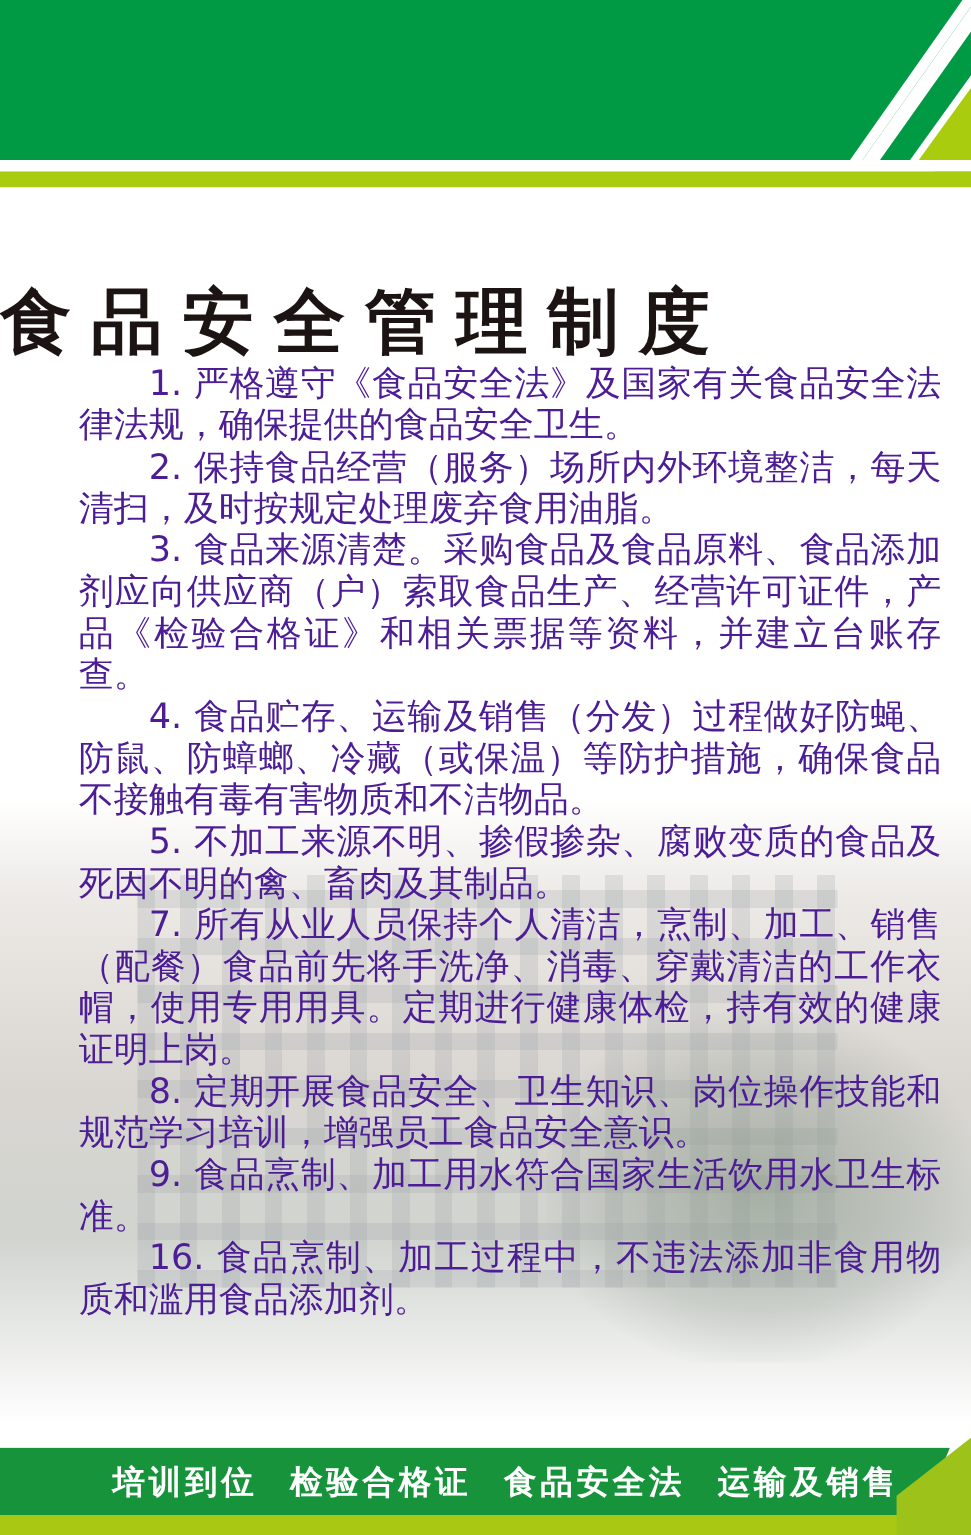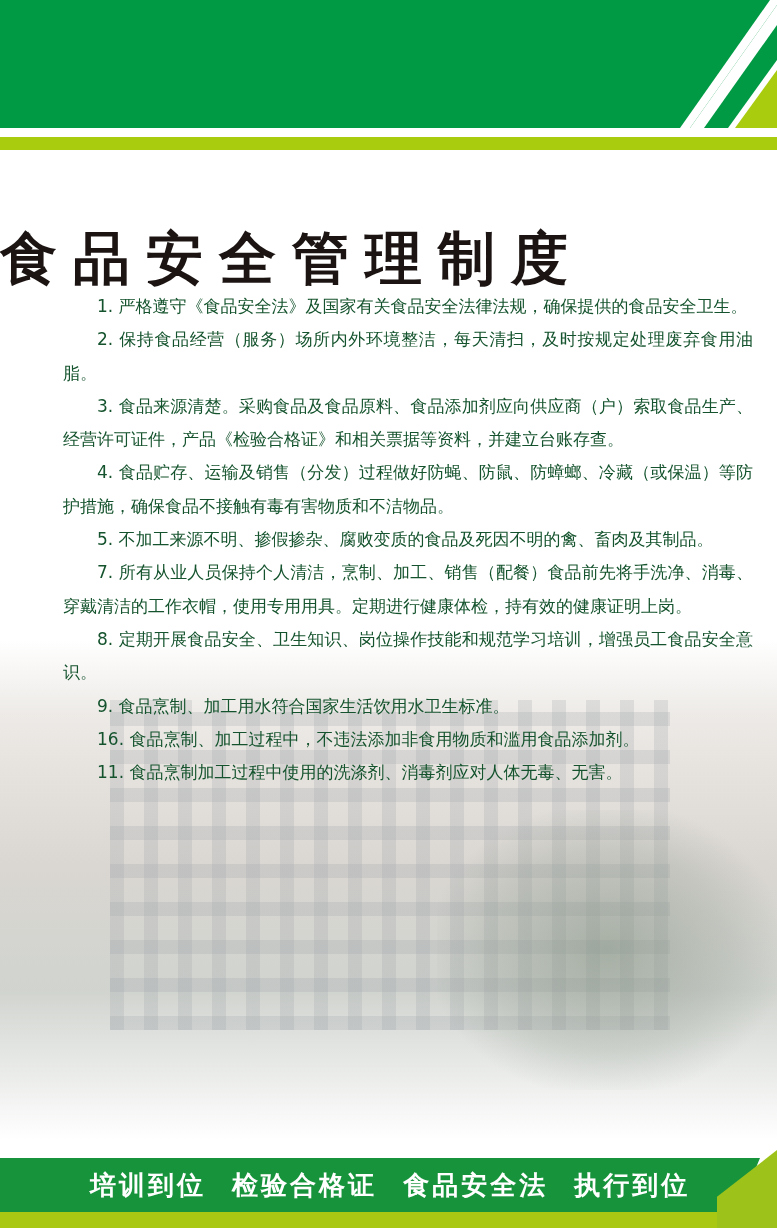--- a/index.html
+++ b/index.html
@@ -7,21 +7,21 @@
   .bg-building { position:absolute; left:0; top:640px; width:777px; height:500px;
     background: linear-gradient(180deg, rgba(255,255,255,1) 0%, rgba(235,232,228,0.9) 15%, rgba(214,210,205,0.9) 45%, rgba(200,204,198,0.85) 70%, rgba(255,255,255,1) 100%); }
   .bg-building .windows { position:absolute; left:110px; top:60px; width:560px; height:330px;
     background-image: repeating-linear-gradient(90deg, rgba(160,165,170,0.25) 0 14px, transparent 14px 34px),
                       repeating-linear-gradient(0deg, rgba(160,165,170,0.25) 0 14px, transparent 14px 38px); }
   .bg-building .trees { position:absolute; right:0; top:170px; width:340px; height:280px;
     background: radial-gradient(ellipse at 50% 50%, rgba(130,145,130,0.55) 0%, rgba(150,160,150,0.3) 50%, rgba(255,255,255,0) 75%); }
   .header { position:absolute; left:0; top:0; width:777px; height:150px; }
   .header svg { display:block; }
   .title { position:absolute; left:0; top:185px; width:777px; text-align:left; font-family:"DejaVu Sans", sans-serif; font-weight:bold; font-size:57px; letter-spacing:16px; color:#1b1412; line-height:70px; }
-  .rules { position:absolute; left:63px; top:290px; width:690px; font-size:17px; line-height:33.3px; color:#14532d; }
+  .rules { position:absolute; left:63px; top:290px; width:690px; font-size:28px; line-height:33.3px; color:#4c1d95; }
   .rule { text-indent:2em; margin:0; text-align:justify; }
   .footer { position:absolute; left:0; top:1150px; width:777px; height:78px; }
   .footer-band { position:absolute; left:0; top:8px; width:760px; height:55px; background:#17933c;
     clip-path: polygon(0 0, 100% 0, 97% 100%, 0 100%); }
   .footer-lime { position:absolute; left:0; top:62px; width:777px; height:16px; background:#a8c814; }
   .footer-corner { position:absolute; right:0; top:0; width:60px; height:78px; background:#9dc31a; clip-path: polygon(100% 0, 100% 100%, 0 100%, 0 60%); }
   .footer-text { position:absolute; left:90px; top:18px; width:600px; font-size:26px; font-weight:bold; color:#ffffff; letter-spacing:3px; white-space:nowrap; }
   .footer-text span { margin-right:14px; }
 </style>
 </head>
@@ -49,26 +49,25 @@
 <div class="rules">
   <p class="rule">1. 严格遵守《食品安全法》及国家有关食品安全法律法规，确保提供的食品安全卫生。</p>
   <p class="rule">2. 保持食品经营（服务）场所内外环境整洁，每天清扫，及时按规定处理废弃食用油脂。</p>
   <p class="rule">3. 食品来源清楚。采购食品及食品原料、食品添加剂应向供应商（户）索取食品生产、经营许可证件，产品《检验合格证》和相关票据等资料，并建立台账存查。</p>
   <p class="rule">4. 食品贮存、运输及销售（分发）过程做好防蝇、防鼠、防蟑螂、冷藏（或保温）等防护措施，确保食品不接触有毒有害物质和不洁物品。</p>
   <p class="rule">5. 不加工来源不明、掺假掺杂、腐败变质的食品及死因不明的禽、畜肉及其制品。</p>
   <p class="rule">7. 所有从业人员保持个人清洁，烹制、加工、销售（配餐）食品前先将手洗净、消毒、穿戴清洁的工作衣帽，使用专用用具。定期进行健康体检，持有效的健康证明上岗。</p>
   <p class="rule">8. 定期开展食品安全、卫生知识、岗位操作技能和规范学习培训，增强员工食品安全意识。</p>
   <p class="rule">9. 食品烹制、加工用水符合国家生活饮用水卫生标准。</p>
   <p class="rule">16. 食品烹制、加工过程中，不违法添加非食用物质和滥用食品添加剂。</p>
-  <p class="rule">11. 食品烹制加工过程中使用的洗涤剂、消毒剂应对人体无毒、无害。</p>
 </div>
 
 <div class="footer">
   <div class="footer-band"></div>
   <div class="footer-lime"></div>
   <div class="footer-corner"></div>
   <div class="footer-text">
     <span>培训到位</span>
     <span>检验合格证</span>
     <span>食品安全法</span>
-    <span>执行到位</span>
+    <span>运输及销售</span>
   </div>
 </div>
 
 </body></html>

